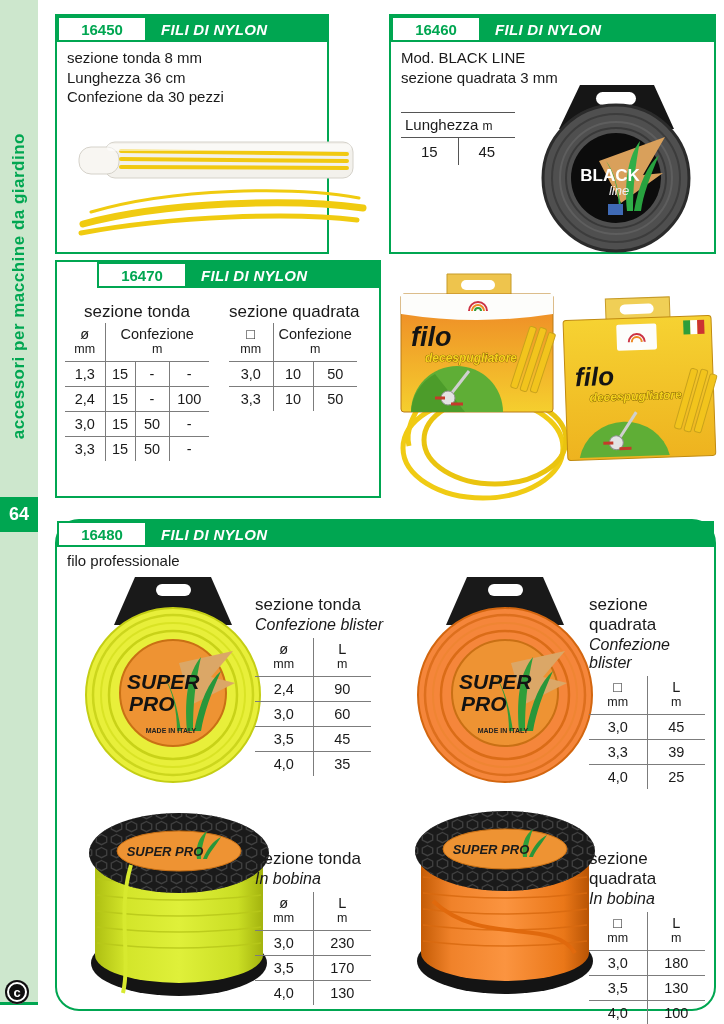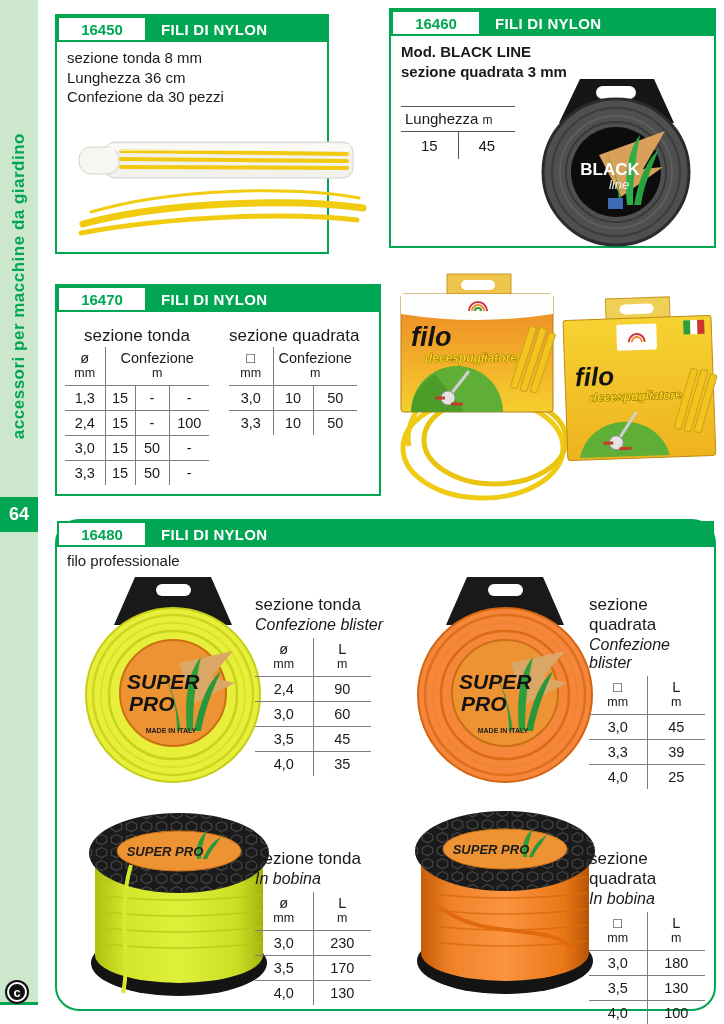--- a/index.html
+++ b/index.html
@@ -21,23 +21,23 @@
     display:flex; align-items:center; justify-content:center; }
   .logo { position:absolute; left:5px; top:980px; width:24px; height:24px;
     border-radius:50%; background:#101010; color:#fff; font-weight:bold; font-size:13px;
     display:flex; align-items:center; justify-content:center;
     box-shadow: inset 0 0 0 2px #101010, inset 0 0 0 4px #ffffff; }
   
   .box { position:absolute; border:2px solid #00a651; background:#fff; }
   .bhead { height:26px; background:#00a651; display:flex; align-items:stretch; }
   .bcode { background:#fff; color:#00a651; font-weight:bold; font-size:15px;
     display:flex; align-items:center; justify-content:center; min-width:86px; margin:2px; padding:0 8px; }
-  .btitle { color:#fff; font-weight:bold; font-size:15px; display:flex; align-items:center; padding-left:14px; letter-spacing:.3px; }
+  .btitle { color:#fff; font-weight:bold; font-size:15px; display:flex; align-items:center; padding-left:14px; letter-spacing:.3px;font-style:italic; }
   .btext { position:absolute; left:10px; top:32px; font-size:15px; line-height:1.3; }
-  .b { font-weight:bold; }
+  .b { font-weight:normal; }
   
   .tt { position:absolute; font-size:15px; }
   .ttitle { font-weight:normal; font-size:17px; margin-bottom:1px; }
   .tsub { font-size:16px; margin-bottom:4px;font-style:italic; }
   .tcenter .ttitle { text-align:center; }
   table.ctab { border-collapse:collapse; color:#1a1a1a; }
   .ctab th, .ctab td { font-weight:normal; text-align:center; padding:4px 4px;
     border-right:1px solid #7c7c7c; border-bottom:1px solid #7c7c7c; font-size:14.5px; }
   .ctab tr > *:last-child { border-right:0; }
   .ctab tr:last-child > td { border-bottom:0; }
@@ -87,21 +87,21 @@
     </g>
     <rect x="44" y="24" width="244" height="7" rx="3.5" fill="#ffffff" opacity="0.55"></rect>
     <g stroke="#f0cb10" fill="none" stroke-linecap="round">
       <path d="M28,92 C110,68 230,66 296,78" stroke-width="3"></path>
       <path d="M20,104 C100,82 230,78 300,88" stroke-width="7"></path>
       <path d="M18,113 C110,96 230,92 294,100" stroke-width="5"></path>
     </g>
   </svg>
 </div>
 
-<div class="box" style="left:389px; top:8px; width:327px; height:240px;">
+<div class="box" style="left:389px; top:14px; width:327px; height:240px;">
   <div class="bhead">
     <span class="bcode">16460</span>
     <span class="btitle">FILI DI NYLON</span>
   </div>
   <div class="btext">
     <div class="b">Mod. BLACK LINE</div>
     <div class="b">sezione quadrata 3 mm</div>
   </div>
   <div class="lung">
     <div class="lh">
@@ -124,21 +124,21 @@
     <path d="M76,79 L142,55 L120,93 L140,91 L98,121 Z" fill="#d9a05b"></path>
     <path d="M104,129 C101,97 106,73 117,59 C112,85 110,105 110,129 Z" fill="#2fae48"></path>
     <path d="M111,129 C116,101 125,83 136,73 C127,95 120,113 118,129 Z" fill="#28a23f"></path>
     <path d="M99,129 C95,105 91,89 83,79 C92,93 96,111 96,129 Z" fill="#2fae48"></path>
     <text x="87" y="99" text-anchor="middle" font-size="17" font-weight="bold" fill="#ffffff">BLACK</text>
     <text x="96" y="113" text-anchor="middle" font-size="13" font-style="italic" fill="#eeeeee">line</text>
     <rect x="85" y="122" width="15" height="11" fill="#3f6ab5"></rect>
   </svg>
 </div>
 
-<div class="box" style="left:55px; top:284px; width:326px; height:212px;">
+<div class="box" style="left:55px; top:260px; width:326px; height:238px;padding-left:40px;">
   <div class="bhead">
     <span class="bcode">16470</span>
     <span class="btitle">FILI DI NYLON</span>
   </div>
 
   <div class="tt tcenter" style="left:8px; top:40px;">
     <div class="ttitle">sezione tonda</div>
     <table class="ctab">
       <tbody>
           <tr>

